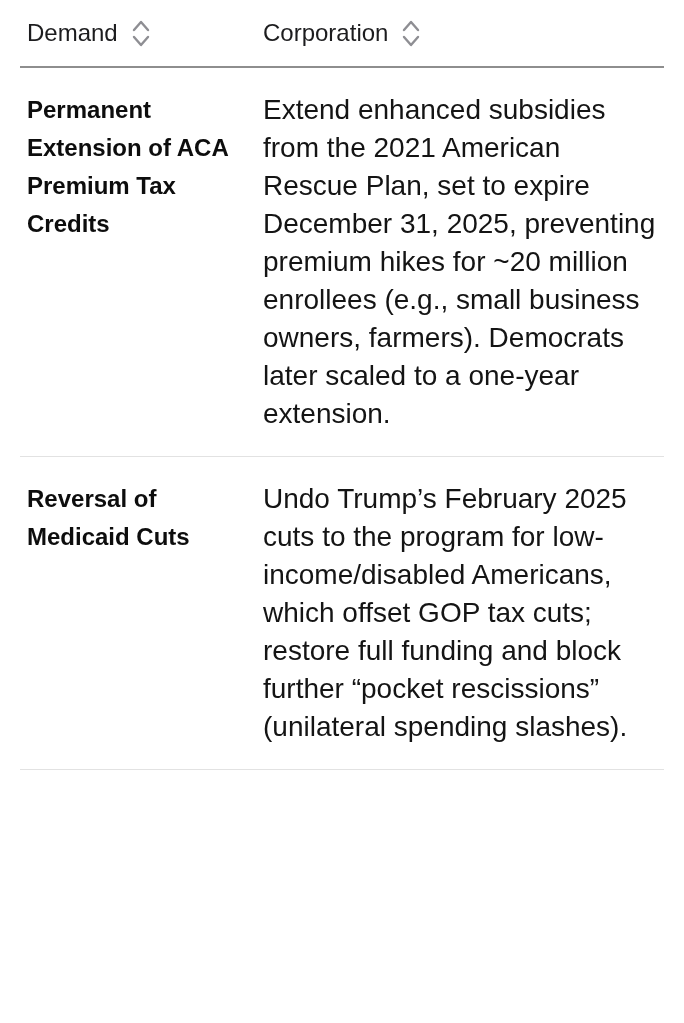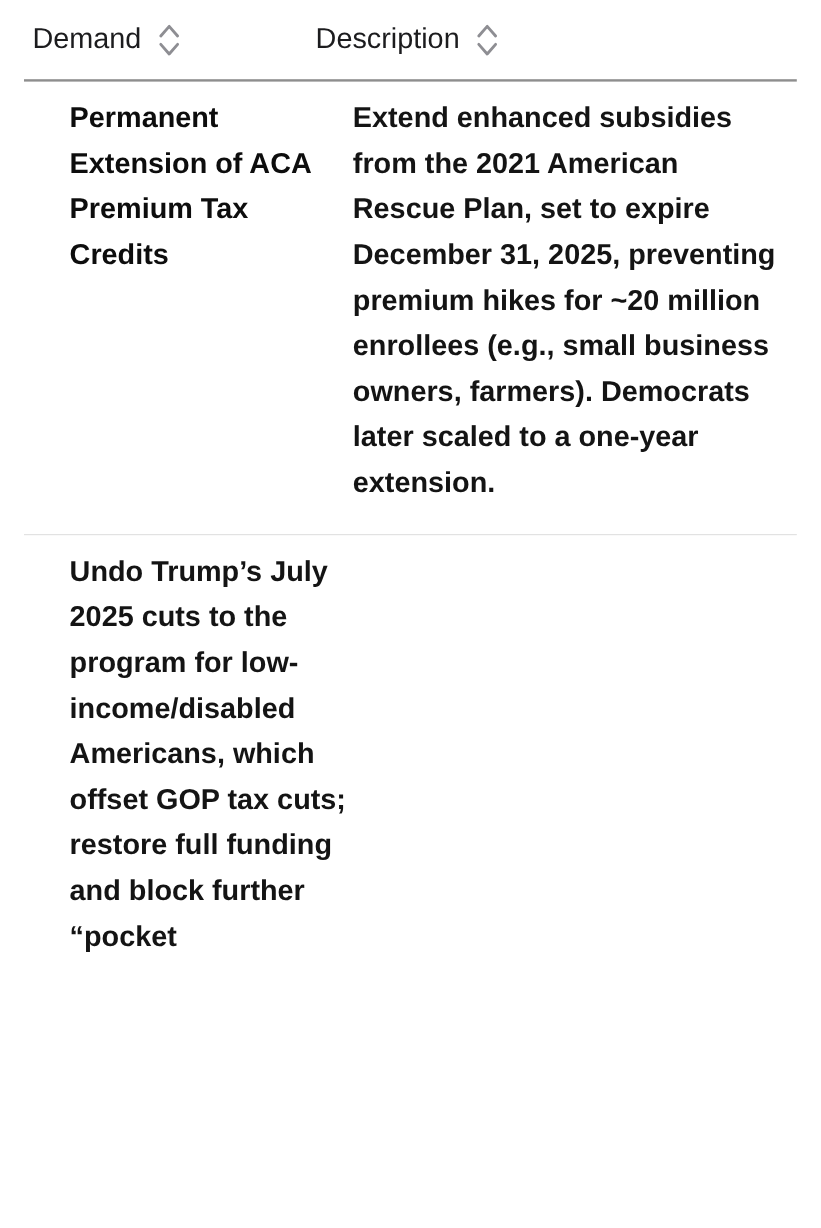--- a/index.html
+++ b/index.html
@@ -47,34 +47,33 @@
     margin: 14px 20px 0 20px;
   }
   .row-divider {
     height: 0;
     border-top: 1px solid #e2e2e2;
     margin: 0 20px;
   }
   .row {
     display: grid;
     grid-template-columns: 236px 1fr;
-    padding: 12px 27px 23px 27px;
+    padding: 23px 27px 23px 27px;
     align-items: start;
-    margin-left: 31px;
   }
   .demand-cell {
     font-weight: 700;
     font-size: 24px;
     line-height: 38px;
     color: #0d0d0d;
     padding-right: 24px;
   }
   .desc-cell {
-    font-weight: 700;
-    font-size: 24px;
+    font-weight: 400;
+    font-size: 28px;
     line-height: 38px;
     color: #141414;
   }
   .scroll-down-button {
     position: absolute;
     left: 566px;
     top: 998px;
     width: 102px;
     height: 102px;
     border-radius: 50%;
@@ -95,21 +94,21 @@
         <span class="sort-icon">
           <svg width="22" height="14" viewBox="0 0 22 14">
               <polyline points="4,11 11,3 18,11" fill="none" stroke="#8e8e93" stroke-width="2.4" stroke-linecap="round" stroke-linejoin="round"></polyline>
             </svg>
           <svg width="22" height="14" viewBox="0 0 22 14">
               <polyline points="4,3 11,11 18,3" fill="none" stroke="#8e8e93" stroke-width="2.4" stroke-linecap="round" stroke-linejoin="round"></polyline>
             </svg>
         </span>
       </div>
       <div class="header-cell">
-        <span>Description</span>
+        <span>Corporation</span>
         <span class="sort-icon">
           <svg width="22" height="14" viewBox="0 0 22 14">
               <polyline points="4,11 11,3 18,11" fill="none" stroke="#8e8e93" stroke-width="2.4" stroke-linecap="round" stroke-linejoin="round"></polyline>
             </svg>
           <svg width="22" height="14" viewBox="0 0 22 14">
               <polyline points="4,3 11,11 18,3" fill="none" stroke="#8e8e93" stroke-width="2.4" stroke-linecap="round" stroke-linejoin="round"></polyline>
             </svg>
         </span>
       </div>
     </div>
@@ -117,21 +116,22 @@
     <div class="divider"></div>
 
     <div class="row">
       <div class="demand-cell">Permanent Extension of ACA Premium Tax Credits</div>
       <div class="desc-cell">Extend enhanced subsidies from the 2021 American Rescue Plan, set to expire December 31, 2025, preventing premium hikes for ~20 million enrollees (e.g., small business owners, farmers). Democrats later scaled to a one-year extension.</div>
     </div>
 
     <div class="row-divider"></div>
 
     <div class="row">
-      <div class="desc-cell">Undo Trump’s July 2025 cuts to the program for low-income/disabled Americans, which offset GOP tax cuts; restore full funding and block further “pocket rescissions” (unilateral spending slashes).</div>
+      <div class="demand-cell">Reversal of Medicaid Cuts</div>
+      <div class="desc-cell">Undo Trump’s February 2025 cuts to the program for low-income/disabled Americans, which offset GOP tax cuts; restore full funding and block further “pocket rescissions” (unilateral spending slashes).</div>
     </div>
 
     <div class="row-divider"></div>
 
     <div class="row">
     </div>
 
   </div>
 
   <div class="scroll-down-button"></div>

